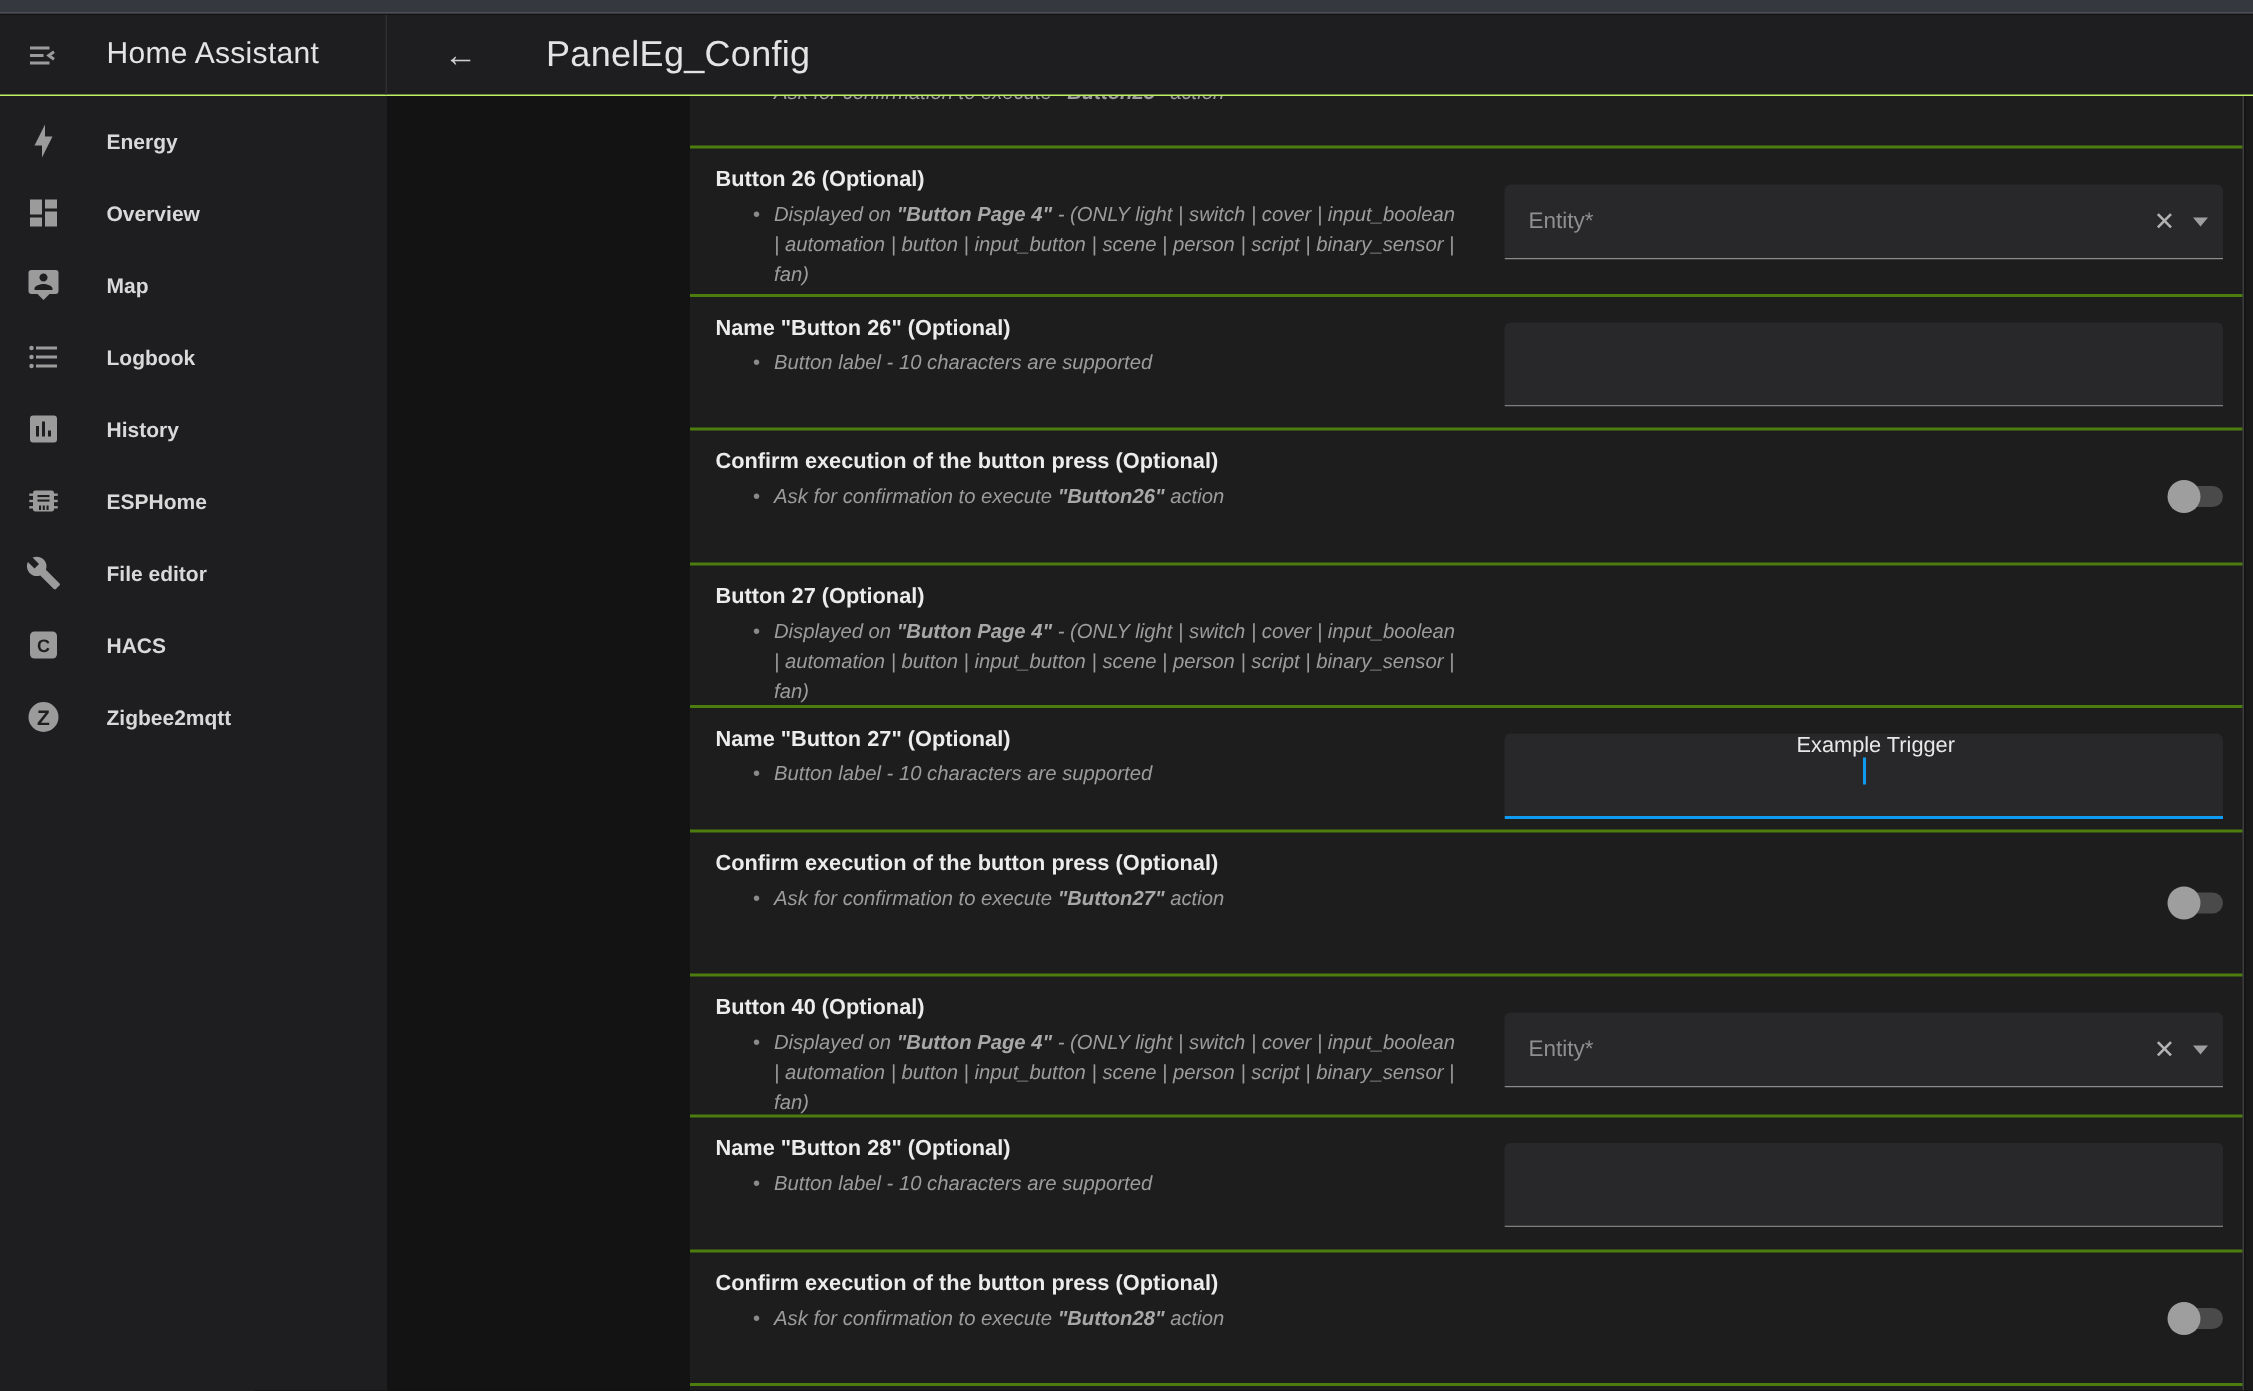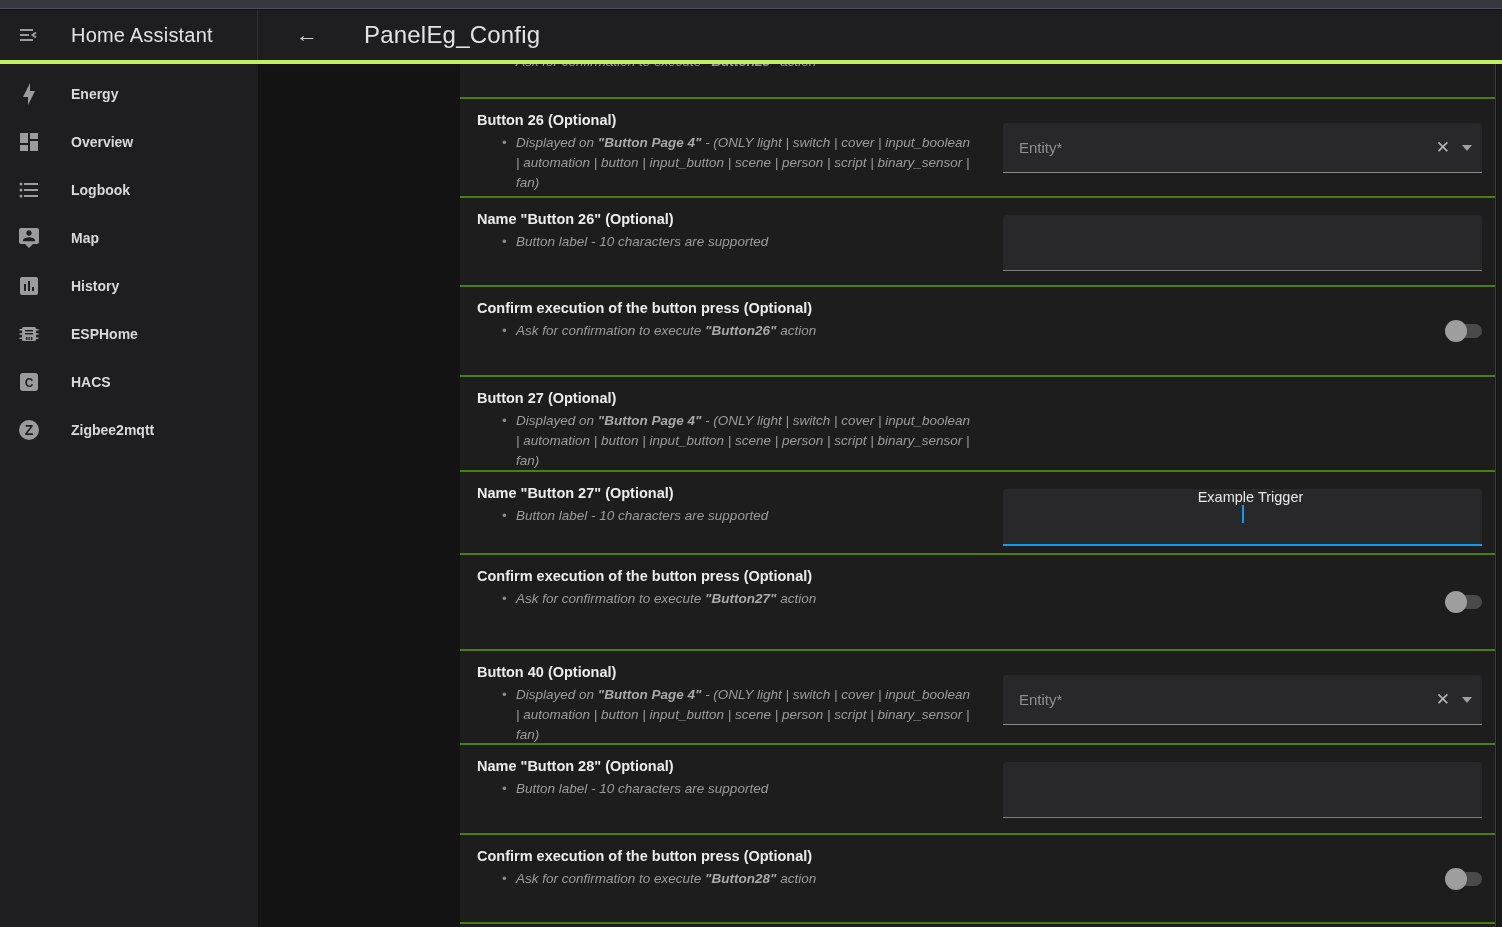--- a/index.html
+++ b/index.html
@@ -6,21 +6,21 @@
   html,body { width:1502px; height:927px; overflow:hidden; background:#131313;
               font-family:"Liberation Sans", sans-serif; }
   .app { position:relative; width:1502px; height:927px; background:#131313; }
 
   
   .top-strip { position:absolute; left:0; top:0; width:1502px; height:9px;
                background:#35383f; border-bottom:1px solid #4c4f55; }
 
   
   .header-bar { position:absolute; left:0; top:10px; width:1502px; height:54px;
-                background:#1e1e20; border-bottom:4px solid #bef264; display:flex; }
+                background:#1e1e20; border-bottom:1px solid #bef264; display:flex; }
   .sidebar-header { width:258px; height:100%; border-right:1px solid #2e2e30;
                     display:flex; align-items:center; }
   .menu-btn { width:24px; height:24px; margin-left:17px; cursor:pointer; }
   .ha-title { margin-left:30px; font-size:20px; color:#e3e3e3; letter-spacing:.2px; }
   .main-header { flex:1; display:flex; align-items:center; }
   .back-btn { margin-left:38px; font-size:22px; color:#cfcfcf; cursor:pointer; line-height:1; }
   .page-title { margin-left:46px; font-size:24px; color:#e3e3e3; letter-spacing:.2px; }
 
   
   .sidebar { position:absolute; left:0; top:64px; width:258px; height:863px;
@@ -121,32 +121,32 @@
       <span class="side-icon">
         <svg viewBox="0 0 24 24">
             <path fill="#9b9b9b" d="M13,3V9H21V3M13,21H21V11H13M3,21H11V15H3M3,13H11V3H3"></path>
           </svg>
       </span>
       <span class="side-label">Overview</span>
     </div>
     <div class="side-item">
       <span class="side-icon">
         <svg viewBox="0 0 24 24">
+            <path fill="#9b9b9b" d="M20,2H4A2,2 0 0,0 2,4V16A2,2 0 0,0 4,18H8L12,22L16,18H20A2,2 0 0,0 22,16V4A2,2 0 0,0 20,2M12,4.3C13.5,4.3 14.7,5.5 14.7,7C14.7,8.5 13.5,9.7 12,9.7C10.5,9.7 9.3,8.5 9.3,7C9.3,5.5 10.5,4.3 12,4.3M18,15.3H6V14.4C6,12.4 10,11.3 12,11.3C14,11.3 18,12.4 18,14.4V15.3Z"></path>
+          </svg>
+      </span>
+      <span class="side-label">Map</span>
+    </div>
+    <div class="side-item">
+      <span class="side-icon">
+        <svg viewBox="0 0 24 24">
             <path fill="#9b9b9b" d="M7,5H21V7H7V5M7,13V11H21V13H7M4,4.5A1.5,1.5 0 0,1 5.5,6A1.5,1.5 0 0,1 4,7.5A1.5,1.5 0 0,1 2.5,6A1.5,1.5 0 0,1 4,4.5M4,10.5A1.5,1.5 0 0,1 5.5,12A1.5,1.5 0 0,1 4,13.5A1.5,1.5 0 0,1 2.5,12A1.5,1.5 0 0,1 4,10.5M7,19V17H21V19H7M4,16.5A1.5,1.5 0 0,1 5.5,18A1.5,1.5 0 0,1 4,19.5A1.5,1.5 0 0,1 2.5,18A1.5,1.5 0 0,1 4,16.5Z"></path>
           </svg>
       </span>
       <span class="side-label">Logbook</span>
-    </div>
-    <div class="side-item">
-      <span class="side-icon">
-        <svg viewBox="0 0 24 24">
-            <path fill="#9b9b9b" d="M20,2H4A2,2 0 0,0 2,4V16A2,2 0 0,0 4,18H8L12,22L16,18H20A2,2 0 0,0 22,16V4A2,2 0 0,0 20,2M12,4.3C13.5,4.3 14.7,5.5 14.7,7C14.7,8.5 13.5,9.7 12,9.7C10.5,9.7 9.3,8.5 9.3,7C9.3,5.5 10.5,4.3 12,4.3M18,15.3H6V14.4C6,12.4 10,11.3 12,11.3C14,11.3 18,12.4 18,14.4V15.3Z"></path>
-          </svg>
-      </span>
-      <span class="side-label">Map</span>
     </div>
     <div class="side-item">
       <span class="side-icon">
         <svg viewBox="0 0 24 24">
             <path fill="#9b9b9b" d="M17,17H15V13H17M13,17H11V7H13M9,17H7V10H9M19,3H5C3.89,3 3,3.89 3,5V19A2,2 0 0,0 5,21H19A2,2 0 0,0 21,19V5C21,3.89 20.1,3 19,3Z"></path>
           </svg>
       </span>
       <span class="side-label">History</span>
     </div>
     <div class="side-item">
@@ -168,20 +168,28 @@
               <rect x="11.5" y="15" width="1.4" height="3"></rect>
               <rect x="14" y="15" width="1.4" height="3"></rect>
           </g>
         </svg>
       </span>
       <span class="side-label">ESPHome</span>
     </div>
     <div class="side-item">
       <span class="side-icon">
         <svg viewBox="0 0 24 24">
+            <path fill="#9b9b9b" d="M22.7,19L13.6,9.9C14.5,7.6 14,4.9 12.1,3C10.1,1 7.1,0.6 4.7,1.7L9,6L6,9L1.6,4.7C0.4,7.1 0.9,10.1 2.9,12.1C4.8,14 7.5,14.5 9.8,13.6L18.9,22.7C19.3,23.1 19.9,23.1 20.3,22.7L22.6,20.4C23.1,20 23.1,19.3 22.7,19Z"></path>
+          </svg>
+      </span>
+      <span class="side-label">File editor</span>
+    </div>
+    <div class="side-item">
+      <span class="side-icon">
+        <svg viewBox="0 0 24 24">
           <rect x="3" y="3" width="18" height="18" rx="3" fill="#9b9b9b"></rect>
           <text x="12" y="16.5" font-size="12" font-weight="bold" text-anchor="middle" fill="#1e1e20" font-family="Liberation Sans, sans-serif">C</text>
         </svg>
       </span>
       <span class="side-label">HACS</span>
     </div>
     <div class="side-item">
       <span class="side-icon">
         <svg viewBox="0 0 24 24">
           <circle cx="12" cy="12" r="10" fill="#9b9b9b"></circle>

